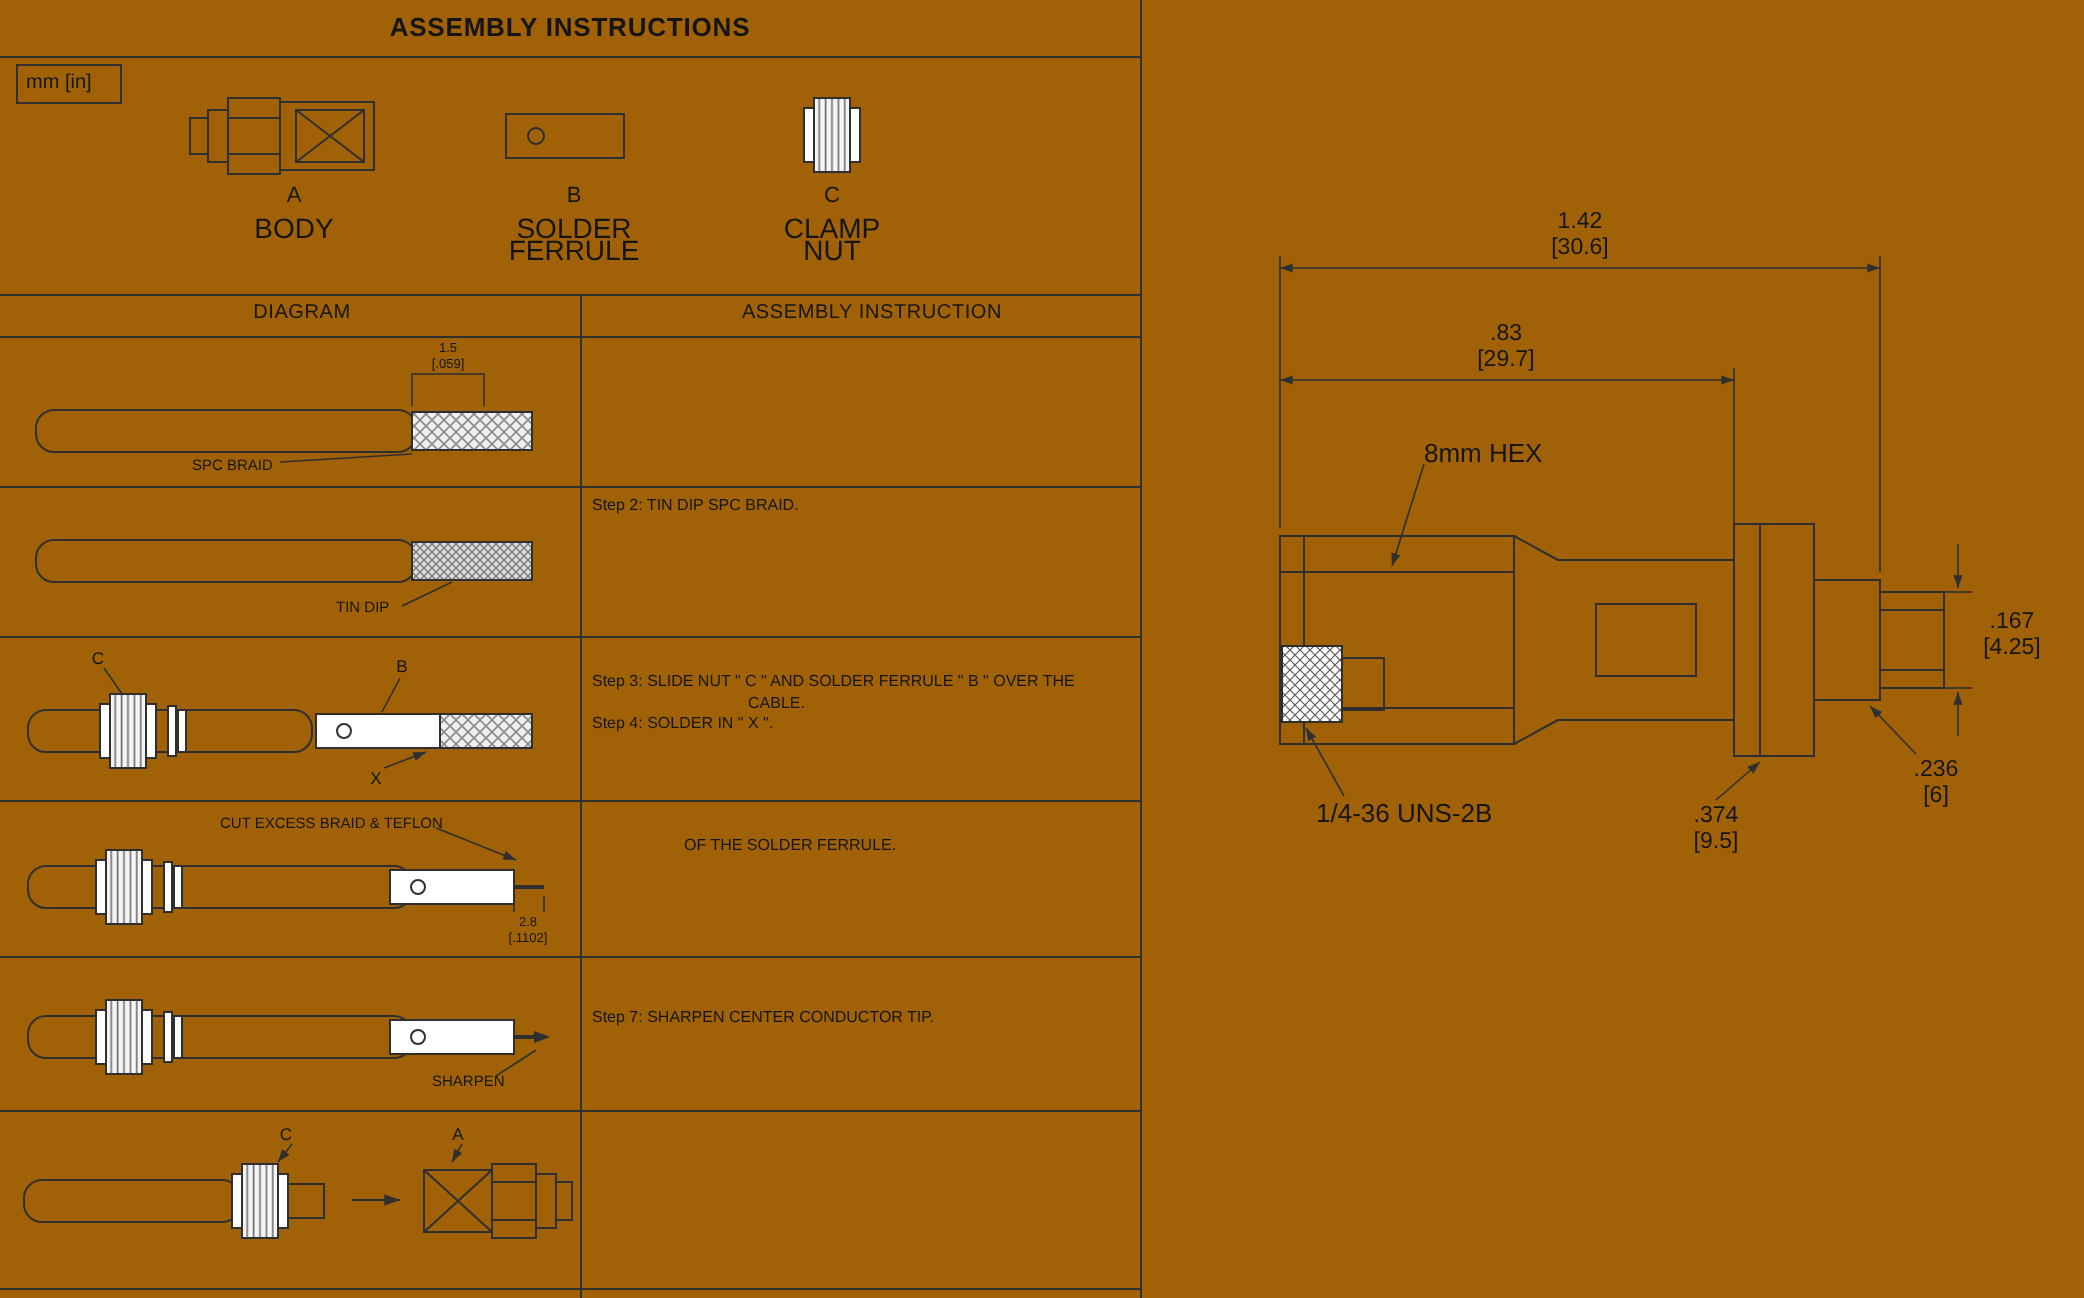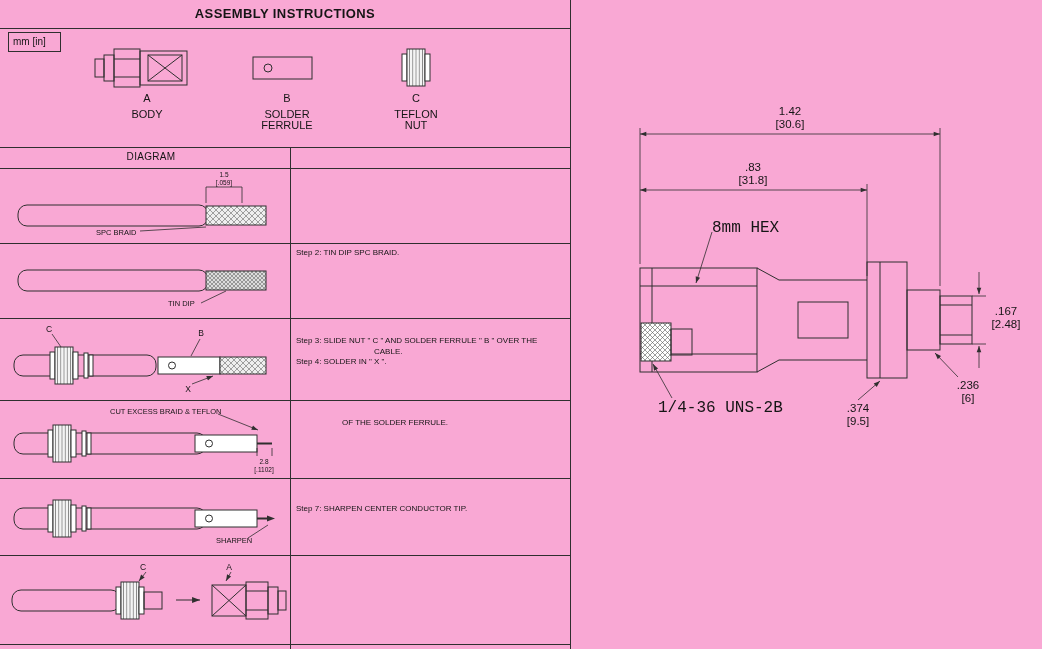--- a/index.html
+++ b/index.html
@@ -1,32 +1,32 @@
 <!DOCTYPE html>
 <html><head>
 <meta charset="utf-8">
 <style>
   * { margin:0; padding:0; box-sizing:border-box; }
   html,body { background:#fff; }
   .sheet {
-    position:relative; width:1042px; height:649px; background:#f9a8d4;
+    position:relative; width:1042px; height:649px; background:#a16207;
     font-family:"Liberation Sans", sans-serif; color:#151515; overflow:hidden;
   }
   svg.art { position:absolute; left:0; top:0; }
   .abs { position:absolute; }
   .title { width:570px; text-align:center; font-size:13px; font-weight:bold; letter-spacing:.4px; }
   .units { font-size:10px;text-align:center; }
   .pletter { font-size:11px; transform:translateX(-50%); }
-  .pname { font-size:11px; line-height:11px; text-align:center; transform:translateX(-50%); white-space:pre-line; }
+  .pname { font-size:14px; line-height:11px; text-align:center; transform:translateX(-50%); white-space:pre-line; }
   .colhdr { text-align:center; font-size:10px; letter-spacing:.3px;padding-left:12px; }
   .instr { font-size:8px; line-height:10.5px; width:272px; }
   .instr .cont-a { padding-left:78px; }
   .instr .cont-b { padding-left:46px; }
   .lbl { font-size:7.5px; white-space:nowrap; }
-  .lbl11 { font-size:16px; white-space:nowrap;font-family:Liberation Mono, monospace; }
+  .lbl11 { font-size:13px; white-space:nowrap; }
   .ref { font-size:8.5px; transform:translateX(-50%); }
   .dim { transform:translateX(-50%); text-align:center; font-size:11.5px; line-height:13px; white-space:nowrap; }
   .dim.tiny { font-size:6.5px; line-height:7.5px; }
   svg .ln { stroke:#2f2f2f; stroke-width:1; fill:none; }
   svg .thin { stroke:#2f2f2f; stroke-width:0.8; fill:none; }
 </style>
 </head>
 <body>
 
 <div class="sheet">
@@ -201,24 +201,25 @@
 
   <div class="abs title" style="left:0; top:6px">ASSEMBLY INSTRUCTIONS</div>
   <div class="abs units" style="left:13px; top:36px">mm [in]</div>
 
   <div class="abs pletter" style="left:147px; top:92px">A</div>
   <div class="abs pname" style="left:147px; top:109px">BODY</div>
   <div class="abs pletter" style="left:287px; top:92px">B</div>
   <div class="abs pname" style="left:287px; top:109px">SOLDER
 FERRULE</div>
   <div class="abs pletter" style="left:416px; top:92px">C</div>
-  <div class="abs pname" style="left:416px; top:109px">TEFLON
+  <div class="abs pname" style="left:416px; top:109px">CLAMP
 NUT</div>
 
   <div class="abs colhdr" style="left:0; top:151px; width:290px">DIAGRAM</div>
+  <div class="abs colhdr" style="left:290px; top:151px; width:280px">ASSEMBLY INSTRUCTION</div>
 
   <div class="abs instr" style="left:296px; top:248px">
     <div>Step 2: TIN DIP SPC BRAID.</div>
   </div>
   <div class="abs instr" style="left:296px; top:336px">
     <div>Step 3: SLIDE NUT " C " AND SOLDER FERRULE " B " OVER THE</div>
     <div class="cont-a">CABLE.</div>
     <div>Step 4: SOLDER IN " X ".</div>
   </div>
   <div class="abs instr" style="left:296px; top:418px">
@@ -245,30 +246,30 @@
   <div class="abs lbl" style="left:216px; top:536px">SHARPEN</div>
   <div class="abs ref" style="left:143px; top:562px">C</div>
   <div class="abs ref" style="left:229px; top:562px">A</div>
 
   <div class="abs dim" style="left:790px; top:105px">
     <div>1.42</div>
     <div>[30.6]</div>
   </div>
   <div class="abs dim" style="left:753px; top:161px">
     <div>.83</div>
-    <div>[31.8]</div>
+    <div>[29.7]</div>
   </div>
   <div class="abs lbl11" style="left:712px; top:219px">8mm HEX</div>
   <div class="abs lbl11" style="left:658px; top:399px">1/4-36 UNS-2B</div>
   <div class="abs dim" style="left:858px; top:402px">
     <div>.374</div>
     <div>[9.5]</div>
   </div>
   <div class="abs dim" style="left:1006px; top:305px">
     <div>.167</div>
-    <div>[2.48]</div>
+    <div>[4.25]</div>
   </div>
   <div class="abs dim" style="left:968px; top:379px">
     <div>.236</div>
     <div>[6]</div>
   </div>
 
 </div>
 
 </body></html>

